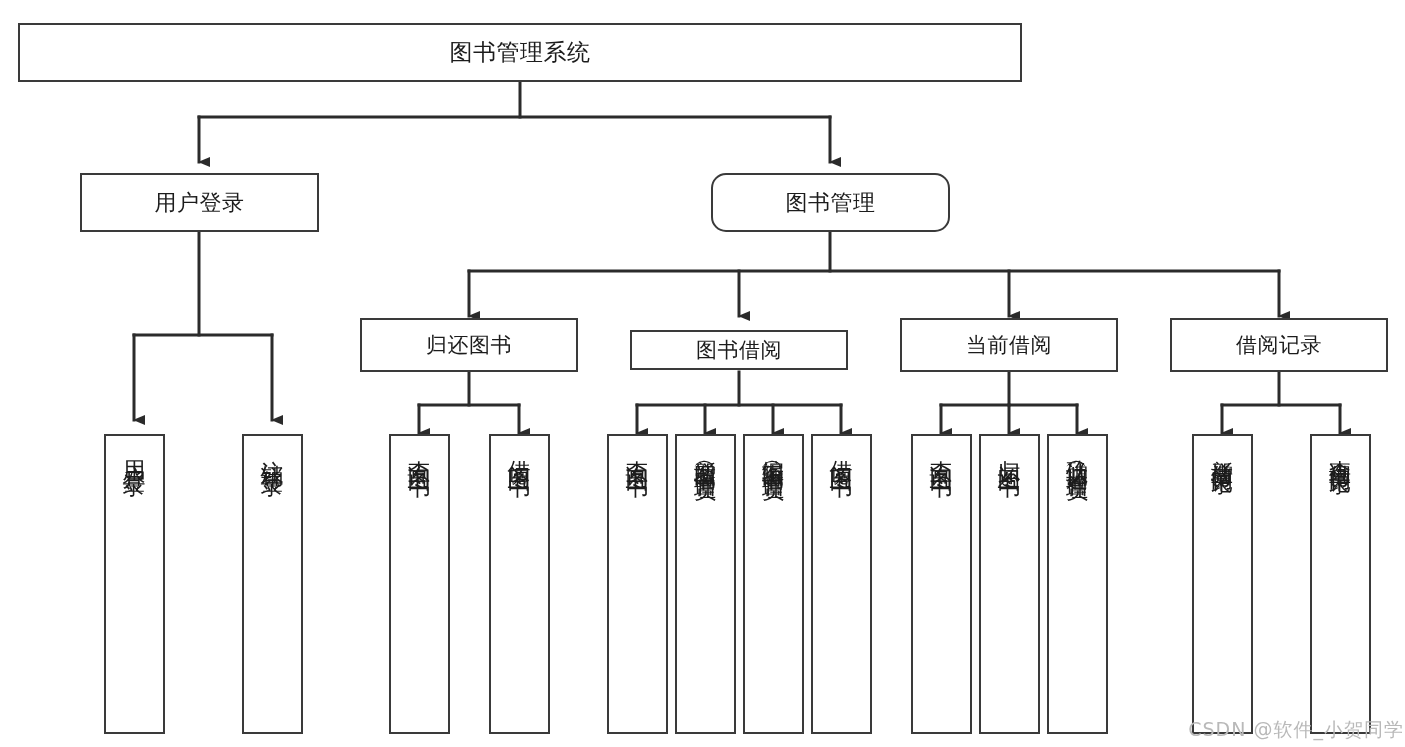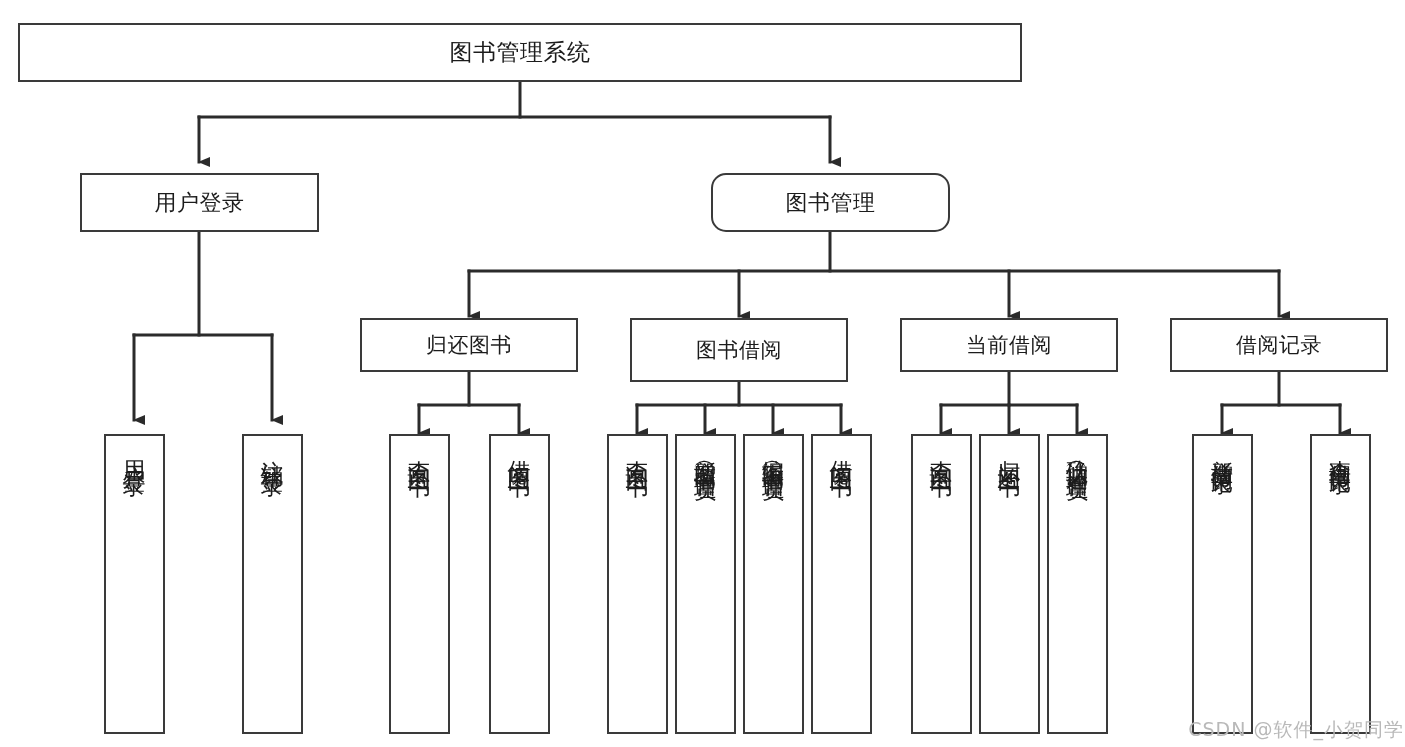--- a/index.html
+++ b/index.html
@@ -144,21 +144,21 @@
   </div>
 
   <div class="node node-l2" style="left:711px; top:173px; width:239px; height:59px;border-radius:15px;">
     <span class="label">图书管理</span>
   </div>
 
   <div class="node node-l3" style="left:360px; top:318px; width:218px; height:54px;">
     <span class="label">归还图书</span>
   </div>
 
-  <div class="node node-l3" style="left:630px; top:318px; width:218px; height:64px;">
+  <div class="node node-l3" style="left:630px; top:330px; width:218px; height:40px;">
     <span class="label">图书借阅</span>
   </div>
 
   <div class="node node-l3" style="left:1170px; top:318px; width:218px; height:54px;">
     <span class="label">借阅记录</span>
   </div>
 
   <div class="node node-l3" style="left:900px; top:318px; width:218px; height:54px;">
     <span class="label">当前借阅</span>
   </div>

